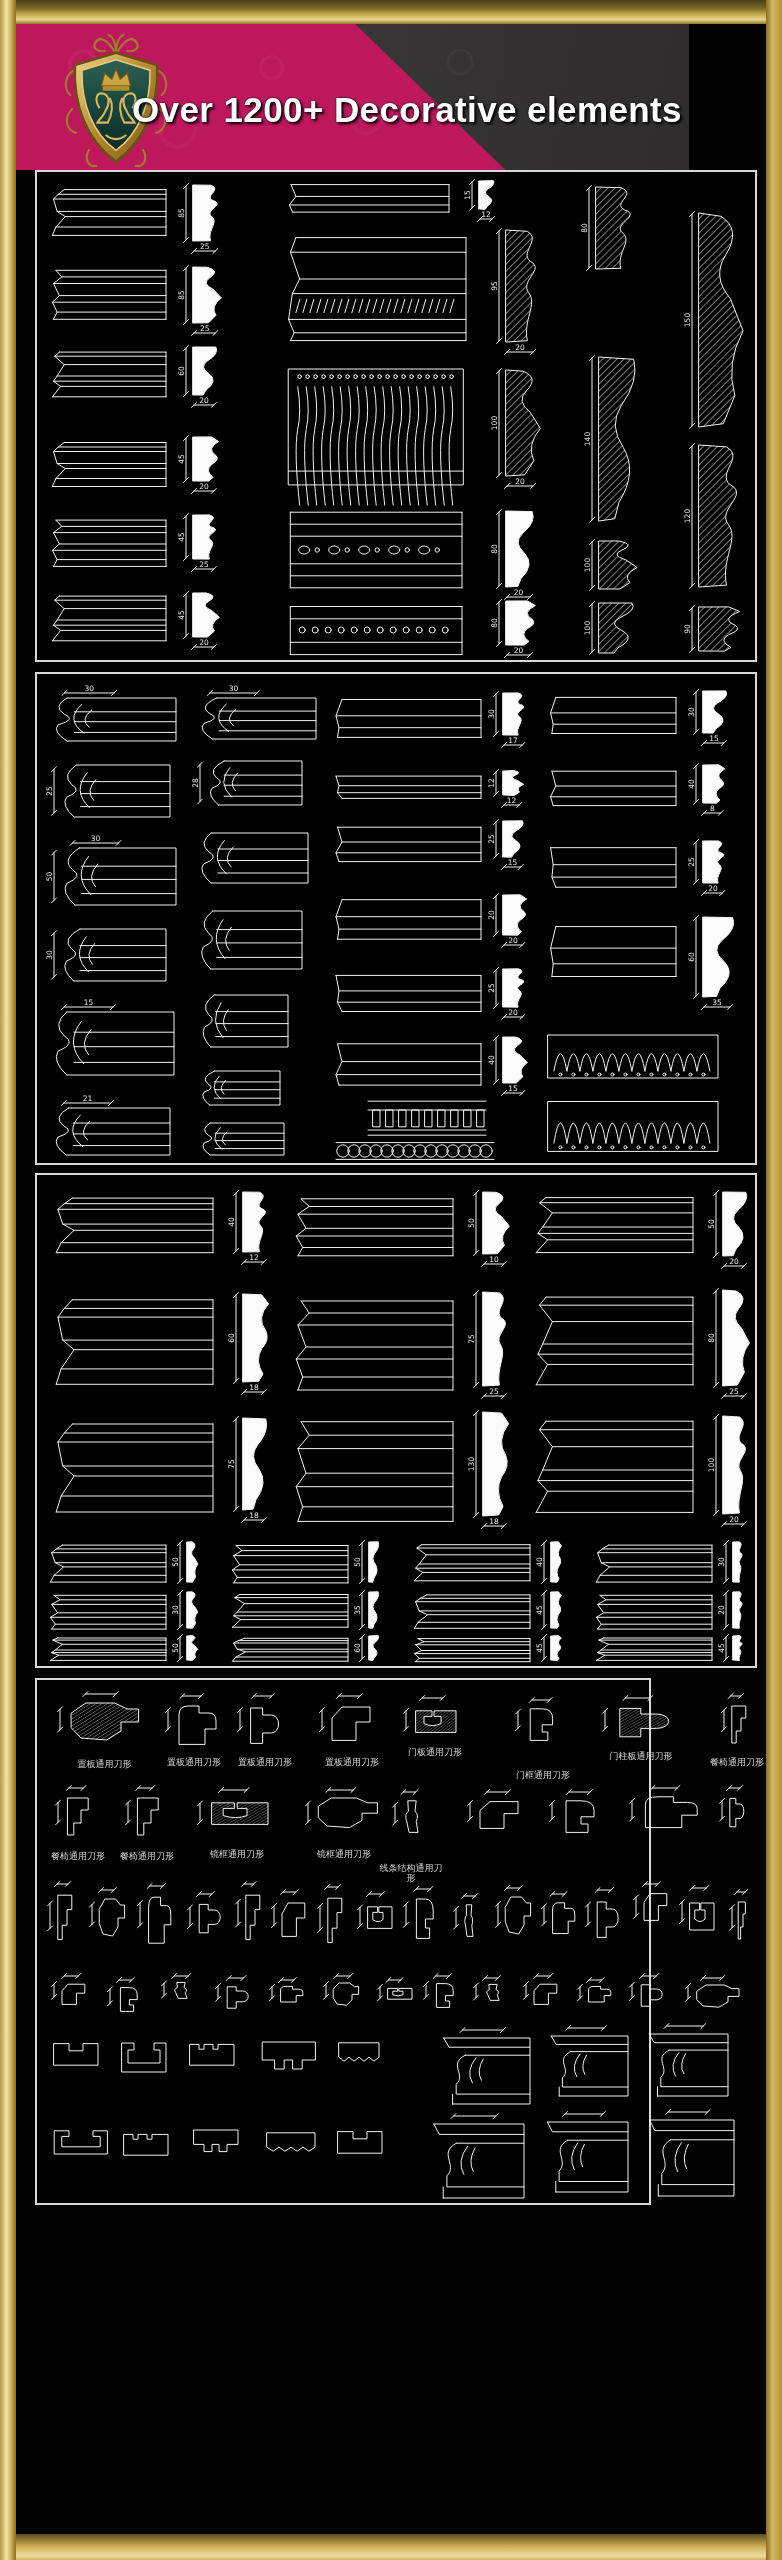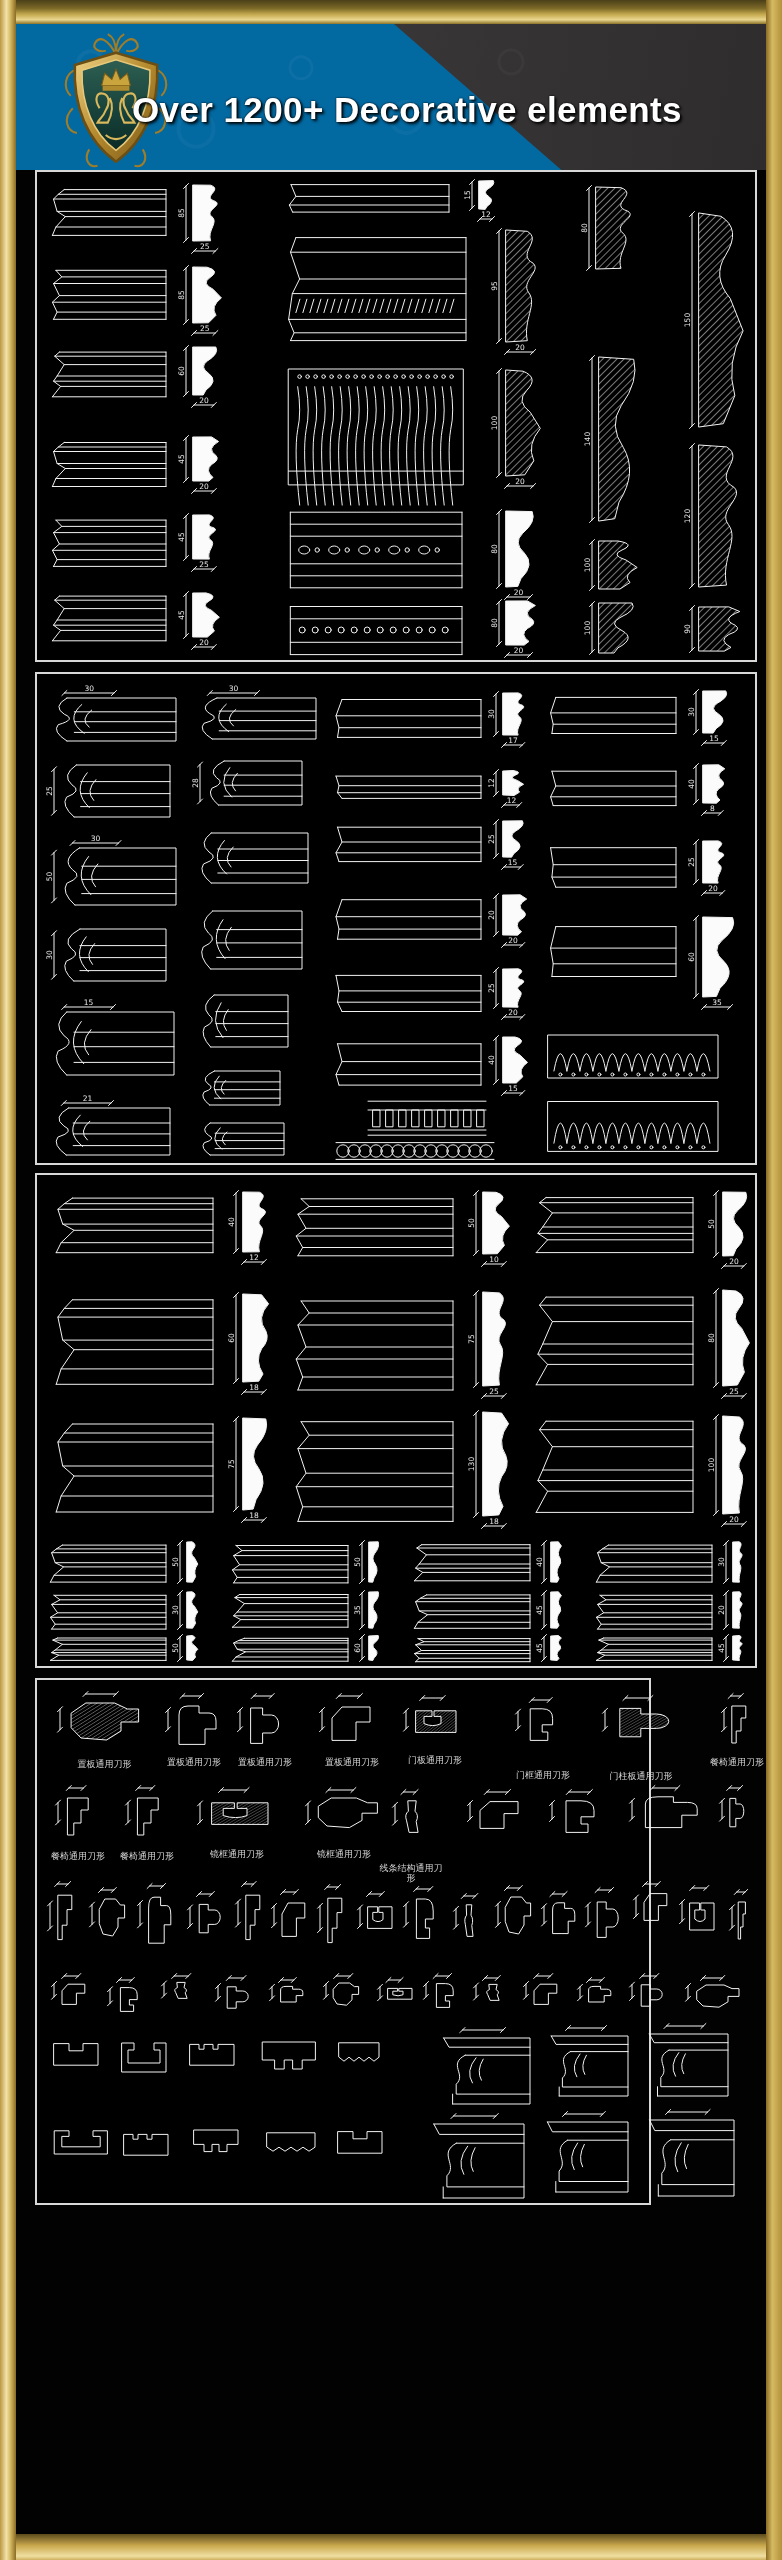--- a/index.html
+++ b/index.html
@@ -9,21 +9,21 @@
   .gf{position:absolute;}
   #gf-top{left:0;top:0;width:782px;height:24px;
     background:linear-gradient(180deg,#4a3f18,#7c6a28 35%,#c4a94f 60%,#e9d68e 82%,#8c7329);}
   #gf-bottom{left:0;top:2534px;width:782px;height:26px;
     background:linear-gradient(180deg,#5c4a1c,#caa94e 45%,#f0dfa2 85%,#cdb05c);}
   #gf-left{left:0;top:0;width:16px;height:2560px;
     background:linear-gradient(90deg,#bb9840,#f2e3ab 40%,#d6ba62 65%,#8a6b24);}
   #gf-right{left:766px;top:0;width:16px;height:2560px;
     background:linear-gradient(90deg,#8a6b24,#d6ba62 40%,#b2913c);}
   
-  #header{position:absolute;left:16px;top:24px;width:750px;height:146px;background:#0369a1;overflow:hidden;}
+  #header{position:absolute;left:16px;top:24px;width:673px;height:146px;background:#be185d;overflow:hidden;}
   #header .damask{position:absolute;inset:0;opacity:.8;background-image:
     radial-gradient(circle at 10% 28%, transparent 11px, rgba(255,255,255,.055) 12px 15px, transparent 16px),
     radial-gradient(circle at 24% 72%, transparent 15px, rgba(255,255,255,.045) 16px 19px, transparent 20px),
     radial-gradient(circle at 38% 30%, transparent 9px,  rgba(255,255,255,.05) 10px 12px, transparent 13px),
     radial-gradient(circle at 52% 64%, transparent 13px, rgba(255,255,255,.045) 14px 17px, transparent 18px),
     radial-gradient(circle at 66% 26%, transparent 10px, rgba(255,255,255,.04) 11px 13px, transparent 14px),
     radial-gradient(circle at 18% 50%, transparent 7px,  rgba(255,255,255,.04) 8px 9px,  transparent 10px);}
   #header .light{position:absolute;top:0;right:0;width:62%;height:100%;
     background:linear-gradient(100deg,#3b3839,#2e2c2d);
     clip-path:polygon(20% 0,100% 0,100% 100%,56% 100%);}
@@ -1493,21 +1493,21 @@
           <line x1="19.2" y1="4" x2="39.7" y2="4" stroke-width="0.8"></line>
           <line x1="16.7" y1="6.5" x2="21.7" y2="1.5" stroke-width="0.8"></line>
           <line x1="37.2" y1="6.5" x2="42.2" y2="1.5" stroke-width="0.8"></line>
           <line x1="3" y1="16.8" x2="3" y2="34.7" stroke-width="0.8"></line>
           <line x1="0.5" y1="19.3" x2="5.5" y2="14.3" stroke-width="0.8"></line>
           <line x1="0.5" y1="37.2" x2="5.5" y2="32.2" stroke-width="0.8"></line>
           <g transform="translate(8,8) scale(0.5,0.4)">
             <path d="M10 22 L42 22 L42 36 L26 36 L26 54 Q44 64 60 54 L60 36 L46 36 L46 22 L90 22 L90 76 L10 76 Z" style="fill:url(#hp11)" vector-effect="non-scaling-stroke"></path>
           </g>
         </svg>
-        <div class="klabel" style="left:352px;top:76px;width:92px">门板通用刀形</div>
+        <div class="klabel" style="left:352px;top:68px;width:92px">门板通用刀形</div>
         <svg class="item knife" style="left:478px;top:16px" width="56" height="52">
           <line x1="16.8" y1="4" x2="34.7" y2="4" stroke-width="0.8"></line>
           <line x1="14.3" y1="6.5" x2="19.3" y2="1.5" stroke-width="0.8"></line>
           <line x1="32.2" y1="6.5" x2="37.2" y2="1.5" stroke-width="0.8"></line>
           <line x1="3" y1="15.6" x2="3" y2="32.2" stroke-width="0.8"></line>
           <line x1="0.5" y1="18.1" x2="5.5" y2="13.1" stroke-width="0.8"></line>
           <line x1="0.5" y1="34.7" x2="5.5" y2="29.7" stroke-width="0.8"></line>
           <g transform="translate(8,8) scale(0.4,0.4)">
             <path d="M18 90 L18 12 L48 12 Q74 12 74 36 L74 52 L48 52 L48 70 L62 70 L62 90 Z" fill="none" vector-effect="non-scaling-stroke"></path>
           </g>
@@ -1522,21 +1522,21 @@
           <line x1="23.4" y1="4" x2="48.4" y2="4" stroke-width="0.8"></line>
           <line x1="20.9" y1="6.5" x2="25.9" y2="1.5" stroke-width="0.8"></line>
           <line x1="45.9" y1="6.5" x2="50.9" y2="1.5" stroke-width="0.8"></line>
           <line x1="3" y1="16.8" x2="3" y2="34.7" stroke-width="0.8"></line>
           <line x1="0.5" y1="19.3" x2="5.5" y2="14.3" stroke-width="0.8"></line>
           <line x1="0.5" y1="37.2" x2="5.5" y2="32.2" stroke-width="0.8"></line>
           <g transform="translate(8,8) scale(0.7,0.4)">
             <path d="M14 86 L14 16 L44 16 L44 30 L66 30 A18 18 0 0 1 66 66 L44 66 L44 86 Z" style="fill:url(#hp12)" vector-effect="non-scaling-stroke"></path>
           </g>
         </svg>
-        <div class="klabel" style="left:551px;top:92px;width:106px">门柱板通用刀形</div>
+        <div class="klabel" style="left:551px;top:72px;width:106px">门柱板通用刀形</div>
         <svg class="item knife" style="left:684px;top:12px" width="32" height="60">
           <line x1="9.6" y1="4" x2="19.8" y2="4" stroke-width="0.8"></line>
           <line x1="7.1" y1="6.5" x2="12.1" y2="1.5" stroke-width="0.8"></line>
           <line x1="17.3" y1="6.5" x2="22.3" y2="1.5" stroke-width="0.8"></line>
           <line x1="3" y1="18" x2="3" y2="37.2" stroke-width="0.8"></line>
           <line x1="0.5" y1="20.5" x2="5.5" y2="15.5" stroke-width="0.8"></line>
           <line x1="0.5" y1="39.7" x2="5.5" y2="34.7" stroke-width="0.8"></line>
           <g transform="translate(8,8) scale(0.2,0.5)">
             <path d="M16 12 L84 12 L84 36 L60 36 L60 62 L36 62 L36 86 L16 86 Z" fill="none" vector-effect="non-scaling-stroke"></path>
           </g>

